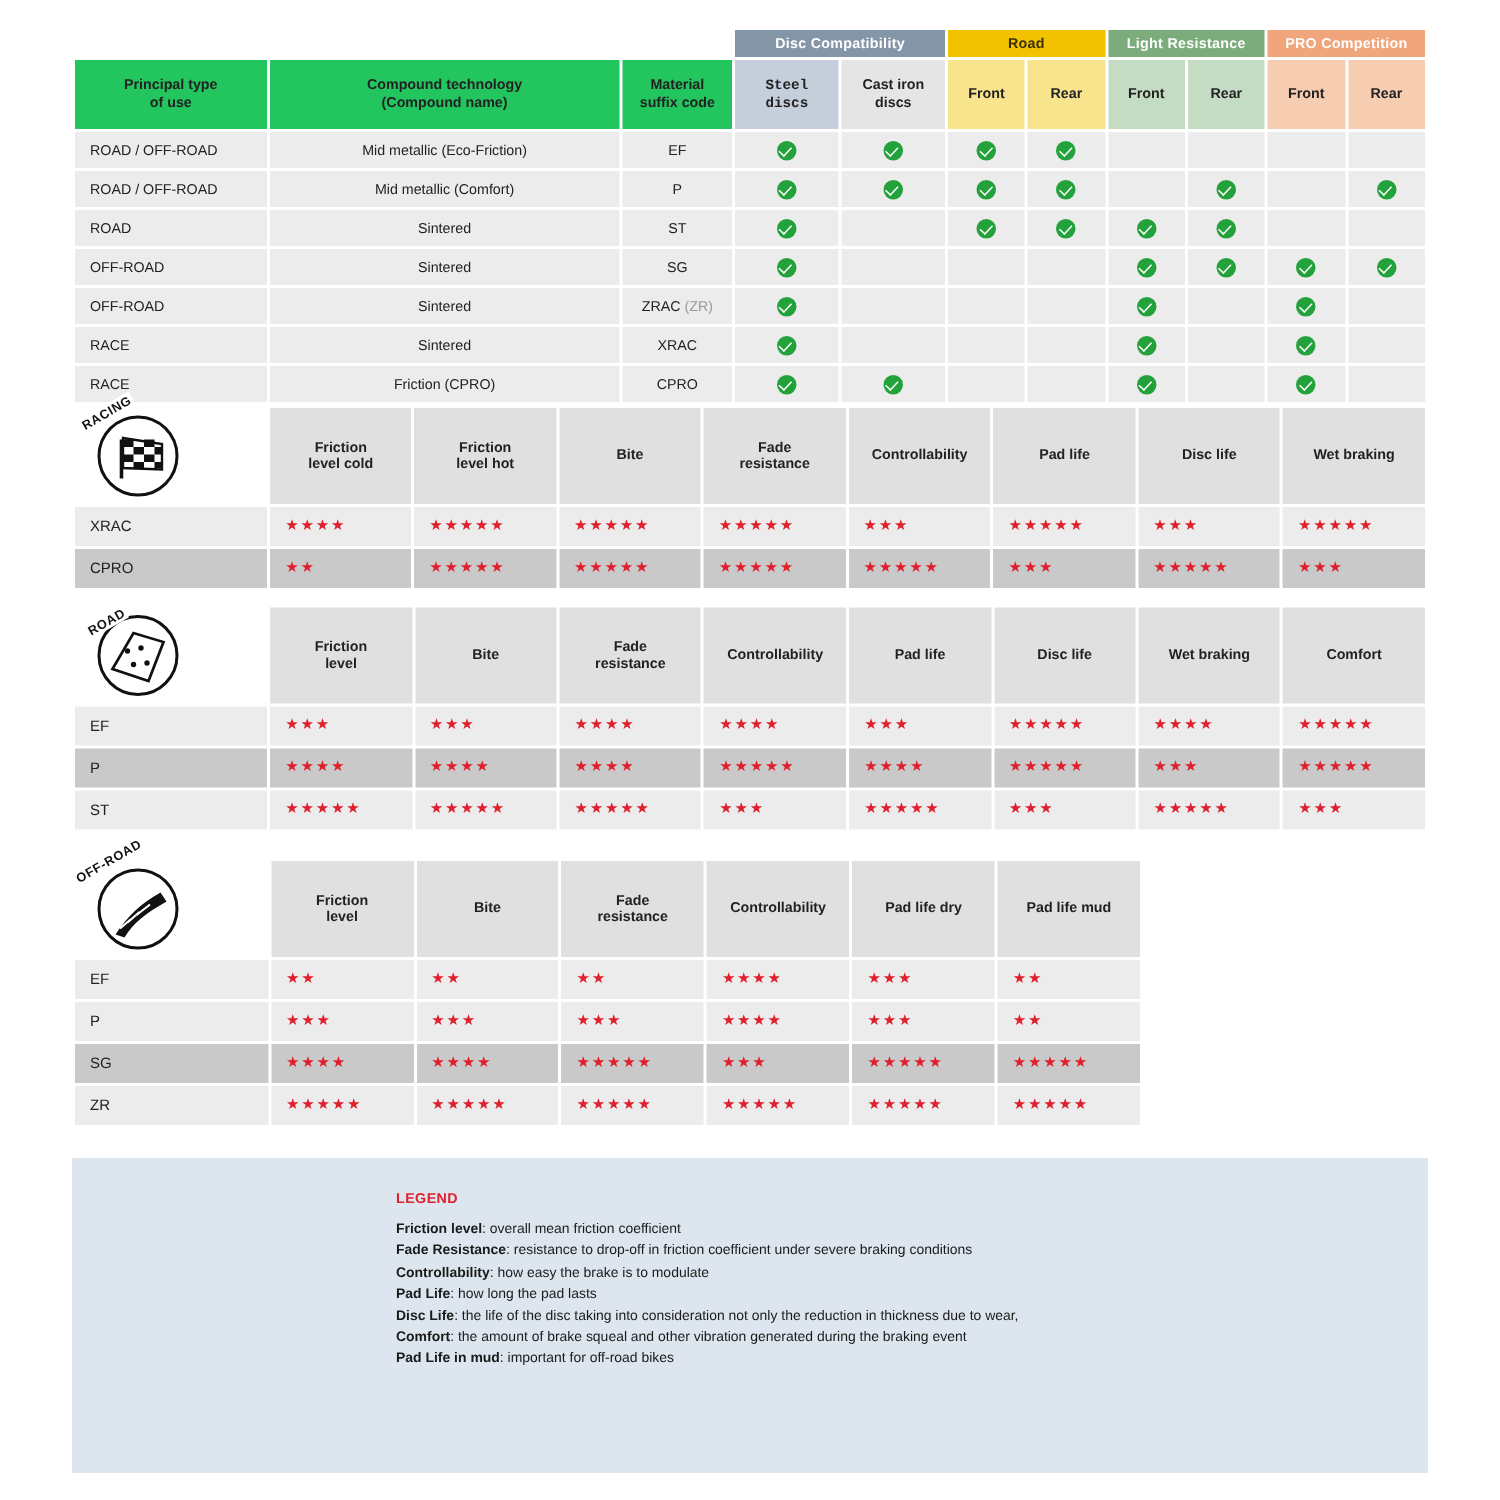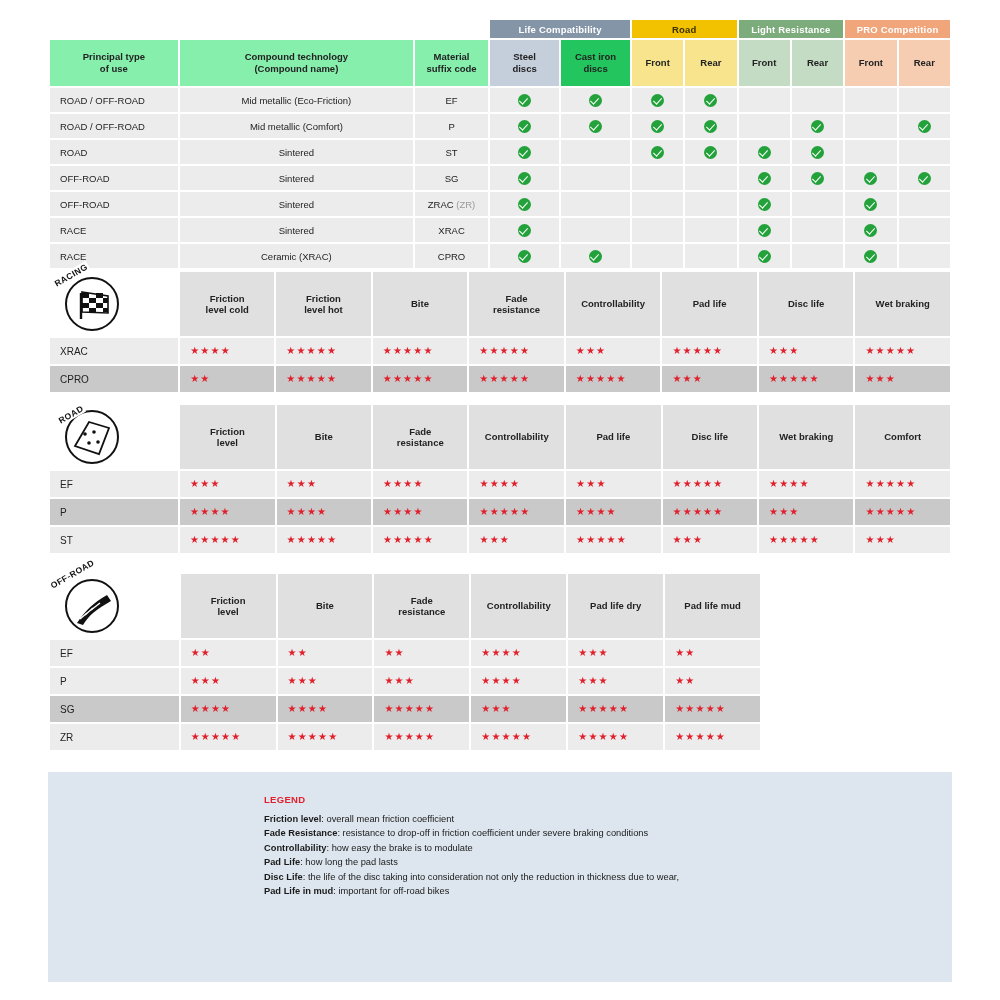--- a/index.html
+++ b/index.html
@@ -29,31 +29,31 @@
     font-weight: bold;
     text-align: center;
     letter-spacing: .2px;
     vertical-align: middle;
   }
   .grp.disc { background: #8595a8; }
   .grp.road { background: #f2c200; color: #3a3000; }
   .grp.light { background: #7cab7c; }
   .grp.pro { background: #f0a57a; }
   .compat thead .hd {
-    background: #86efac;
+    background: #22c55e;
     height: 46px;
     text-align: center;
     vertical-align: middle;
     font-weight: bold;
     font-size: 9.5px;
     line-height: 1.25;
     color: #222;
   }
-  .compat thead .hd.steel { background: #c5cedb; }
-  .compat thead .hd.cast { background: #22c55e; }
+  .compat thead .hd.steel { background: #c5cedb; font-family: Liberation Mono, monospace; }
+  .compat thead .hd.cast { background: #e5e5e5; }
   .compat thead .hd.roadc { background: #f7e48d; }
   .compat thead .hd.lightc { background: #c3dcc3; }
   .compat thead .hd.proc { background: #f7cdb2; }
   .compat tbody td {
     background: #ececec;
     height: 24px;
     text-align: center;
     vertical-align: middle;
     font-size: 9.5px;
     color: #222;
@@ -149,21 +149,21 @@
 </style>
 </head>
 <body>
 
 <div class="page">
 
   <table class="compat">
     <thead>
       <tr>
         <th colspan="3" style="background:transparent;"></th>
-        <th class="grp disc" colspan="2">Life Compatibility</th>
+        <th class="grp disc" colspan="2">Disc Compatibility</th>
         <th class="grp road" colspan="2">Road</th>
         <th class="grp light" colspan="2">Light Resistance</th>
         <th class="grp pro" colspan="2">PRO Competition</th>
       </tr>
       <tr>
         <th class="hd" style="width:130px">Principal type<br>of use</th>
         <th class="hd" style="width:238px">Compound technology<br>(Compound name)</th>
         <th class="hd" style="width:74px">Material<br>suffix code</th>
         <th class="hd steel" style="width:70px">Steel<br>discs</th>
         <th class="hd cast" style="width:70px">Cast iron<br>discs</th>
@@ -249,21 +249,21 @@
           <td class="ctr blank"></td>
           <td class="ctr blank"></td>
           <td class="ctr blank"></td>
           <td class="ctr"><span class="check"></span></td>
           <td class="ctr blank"></td>
           <td class="ctr"><span class="check"></span></td>
           <td class="ctr blank"></td>
         </tr>
         <tr>
           <td class="lbl">RACE</td>
-          <td class="ctr">Ceramic (XRAC)</td>
+          <td class="ctr">Friction (CPRO)</td>
           <td class="ctr">CPRO</td>
           <td class="ctr"><span class="check"></span></td>
           <td class="ctr"><span class="check"></span></td>
           <td class="ctr blank"></td>
           <td class="ctr blank"></td>
           <td class="ctr"><span class="check"></span></td>
           <td class="ctr blank"></td>
           <td class="ctr"><span class="check"></span></td>
           <td class="ctr blank"></td>
         </tr>
@@ -476,18 +476,19 @@
 
   <div class="legend">
     <div class="legend-inner">
       <div class="legend-title">LEGEND</div>
       <div id="legend-lines">
           <div class="legend-line"><b>Friction level</b>: overall mean friction coefficient</div>
           <div class="legend-line"><b>Fade Resistance</b>: resistance to drop-off in friction coefficient under severe braking conditions</div>
           <div class="legend-line"><b>Controllability</b>: how easy the brake is to modulate</div>
           <div class="legend-line"><b>Pad Life</b>: how long the pad lasts</div>
           <div class="legend-line"><b>Disc Life</b>: the life of the disc taking into consideration not only the reduction in thickness due to wear,</div>
+          <div class="legend-line"><b>Comfort</b>: the amount of brake squeal and other vibration generated during the braking event</div>
           <div class="legend-line"><b>Pad Life in mud</b>: important for off-road bikes</div>
         </div>
     </div>
   </div>
 
 </div>
 
 </body></html>

